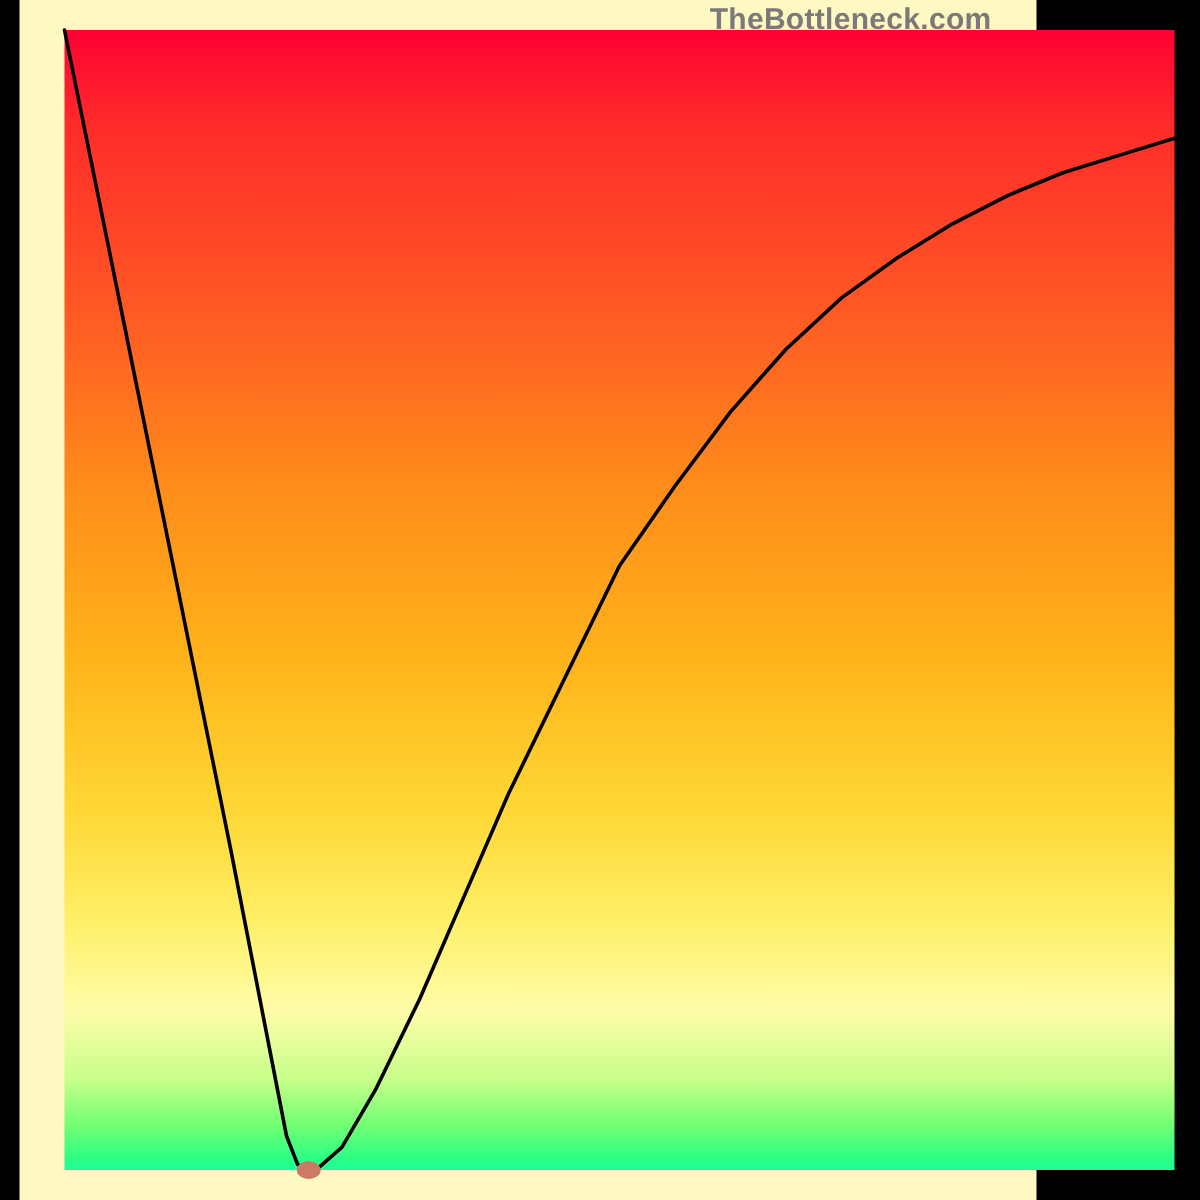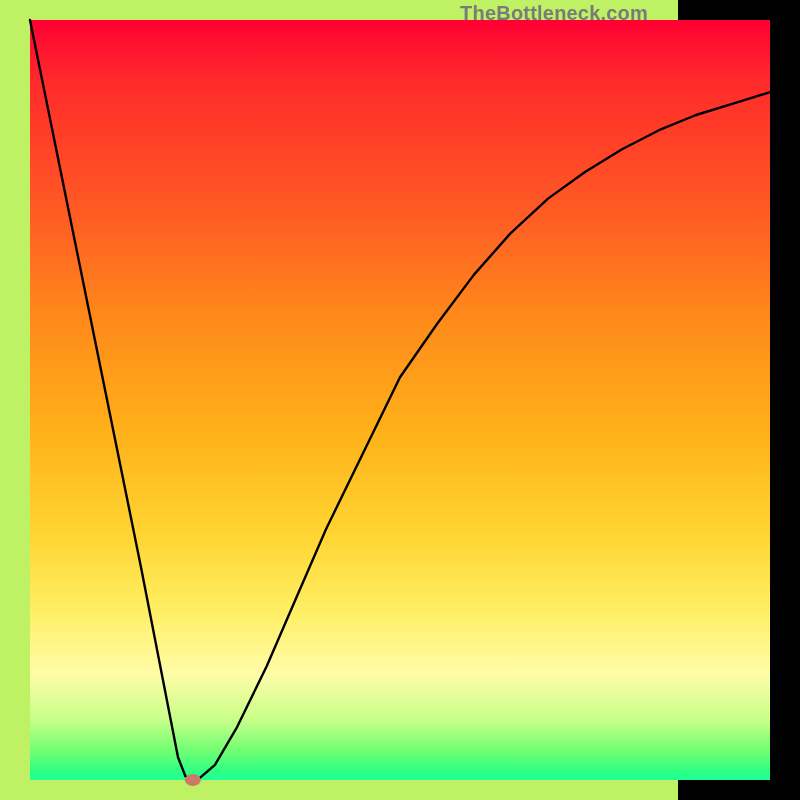--- a/index.html
+++ b/index.html
@@ -6,24 +6,24 @@
     margin: 0;
     padding: 0;
     width: 800px;
     height: 800px;
     background: #000;
     overflow: hidden;
   }
   .frame {
     position: absolute;
     top: 0;
-    left: 0;
+    left: 13px;
     width: 678px;
     height: 800px;
-    background: #bef264;
+    background: #fef9c3;
   }
   .plot-area {
     position: absolute;
     left: 30px;
     top: 20px;
     width: 740px;
     height: 760px;
     
     background: linear-gradient(to bottom,
       #ff0033 0%,

